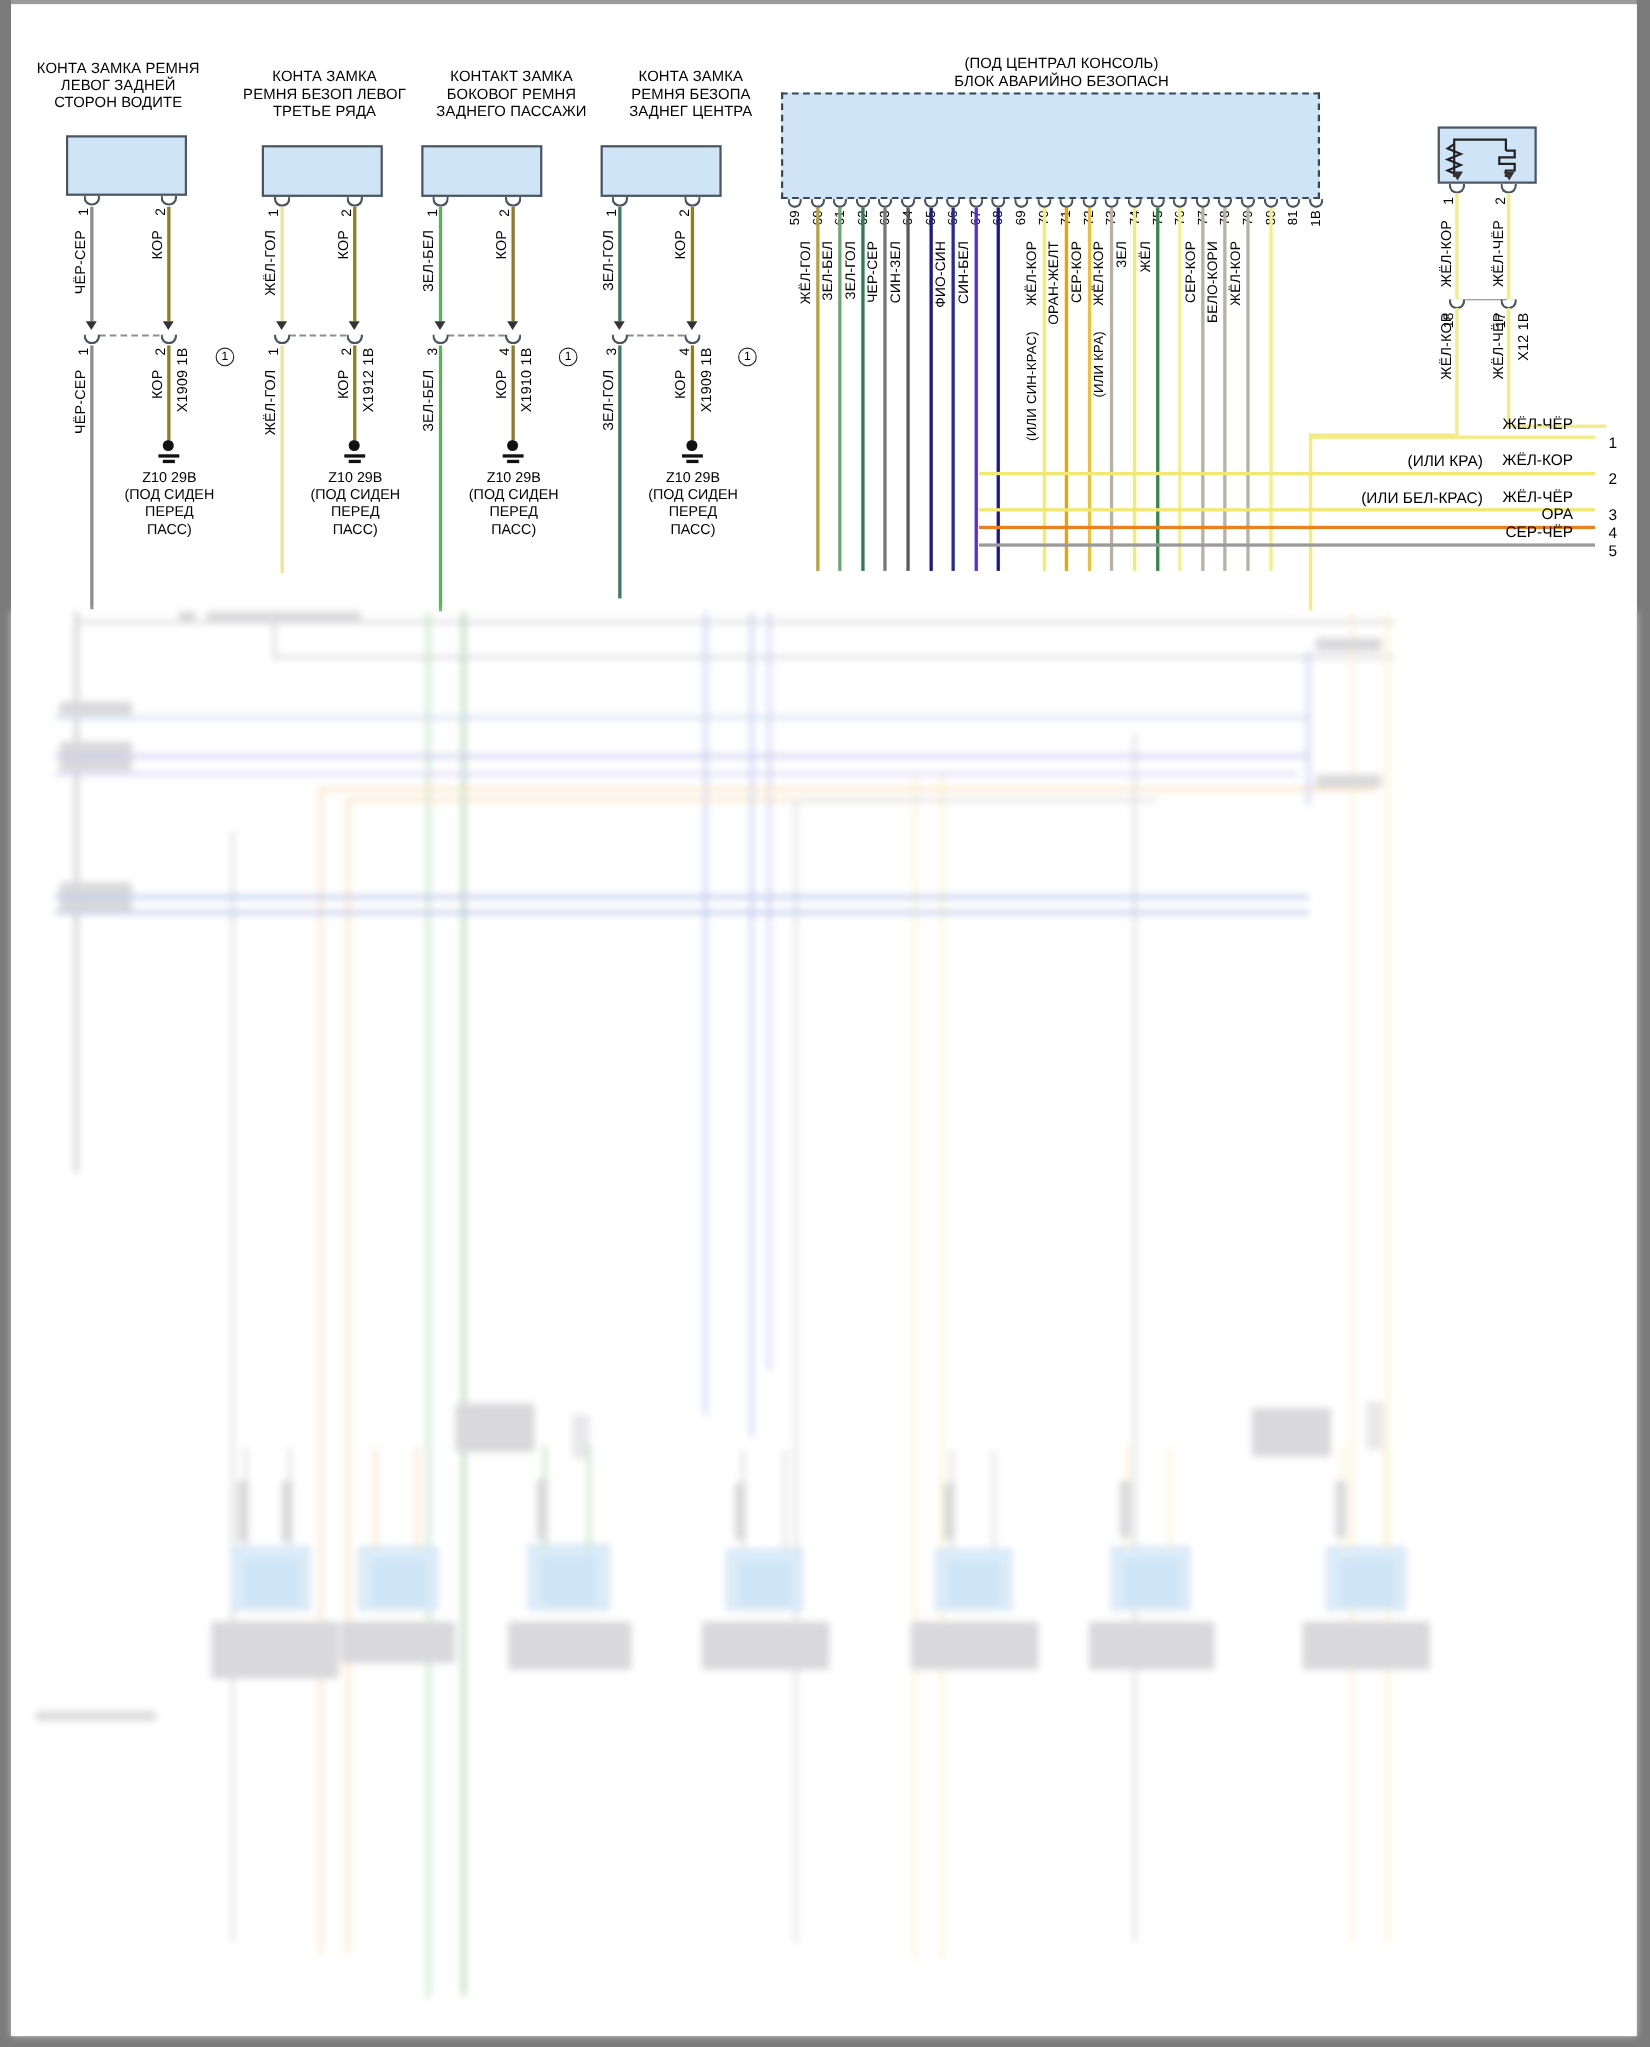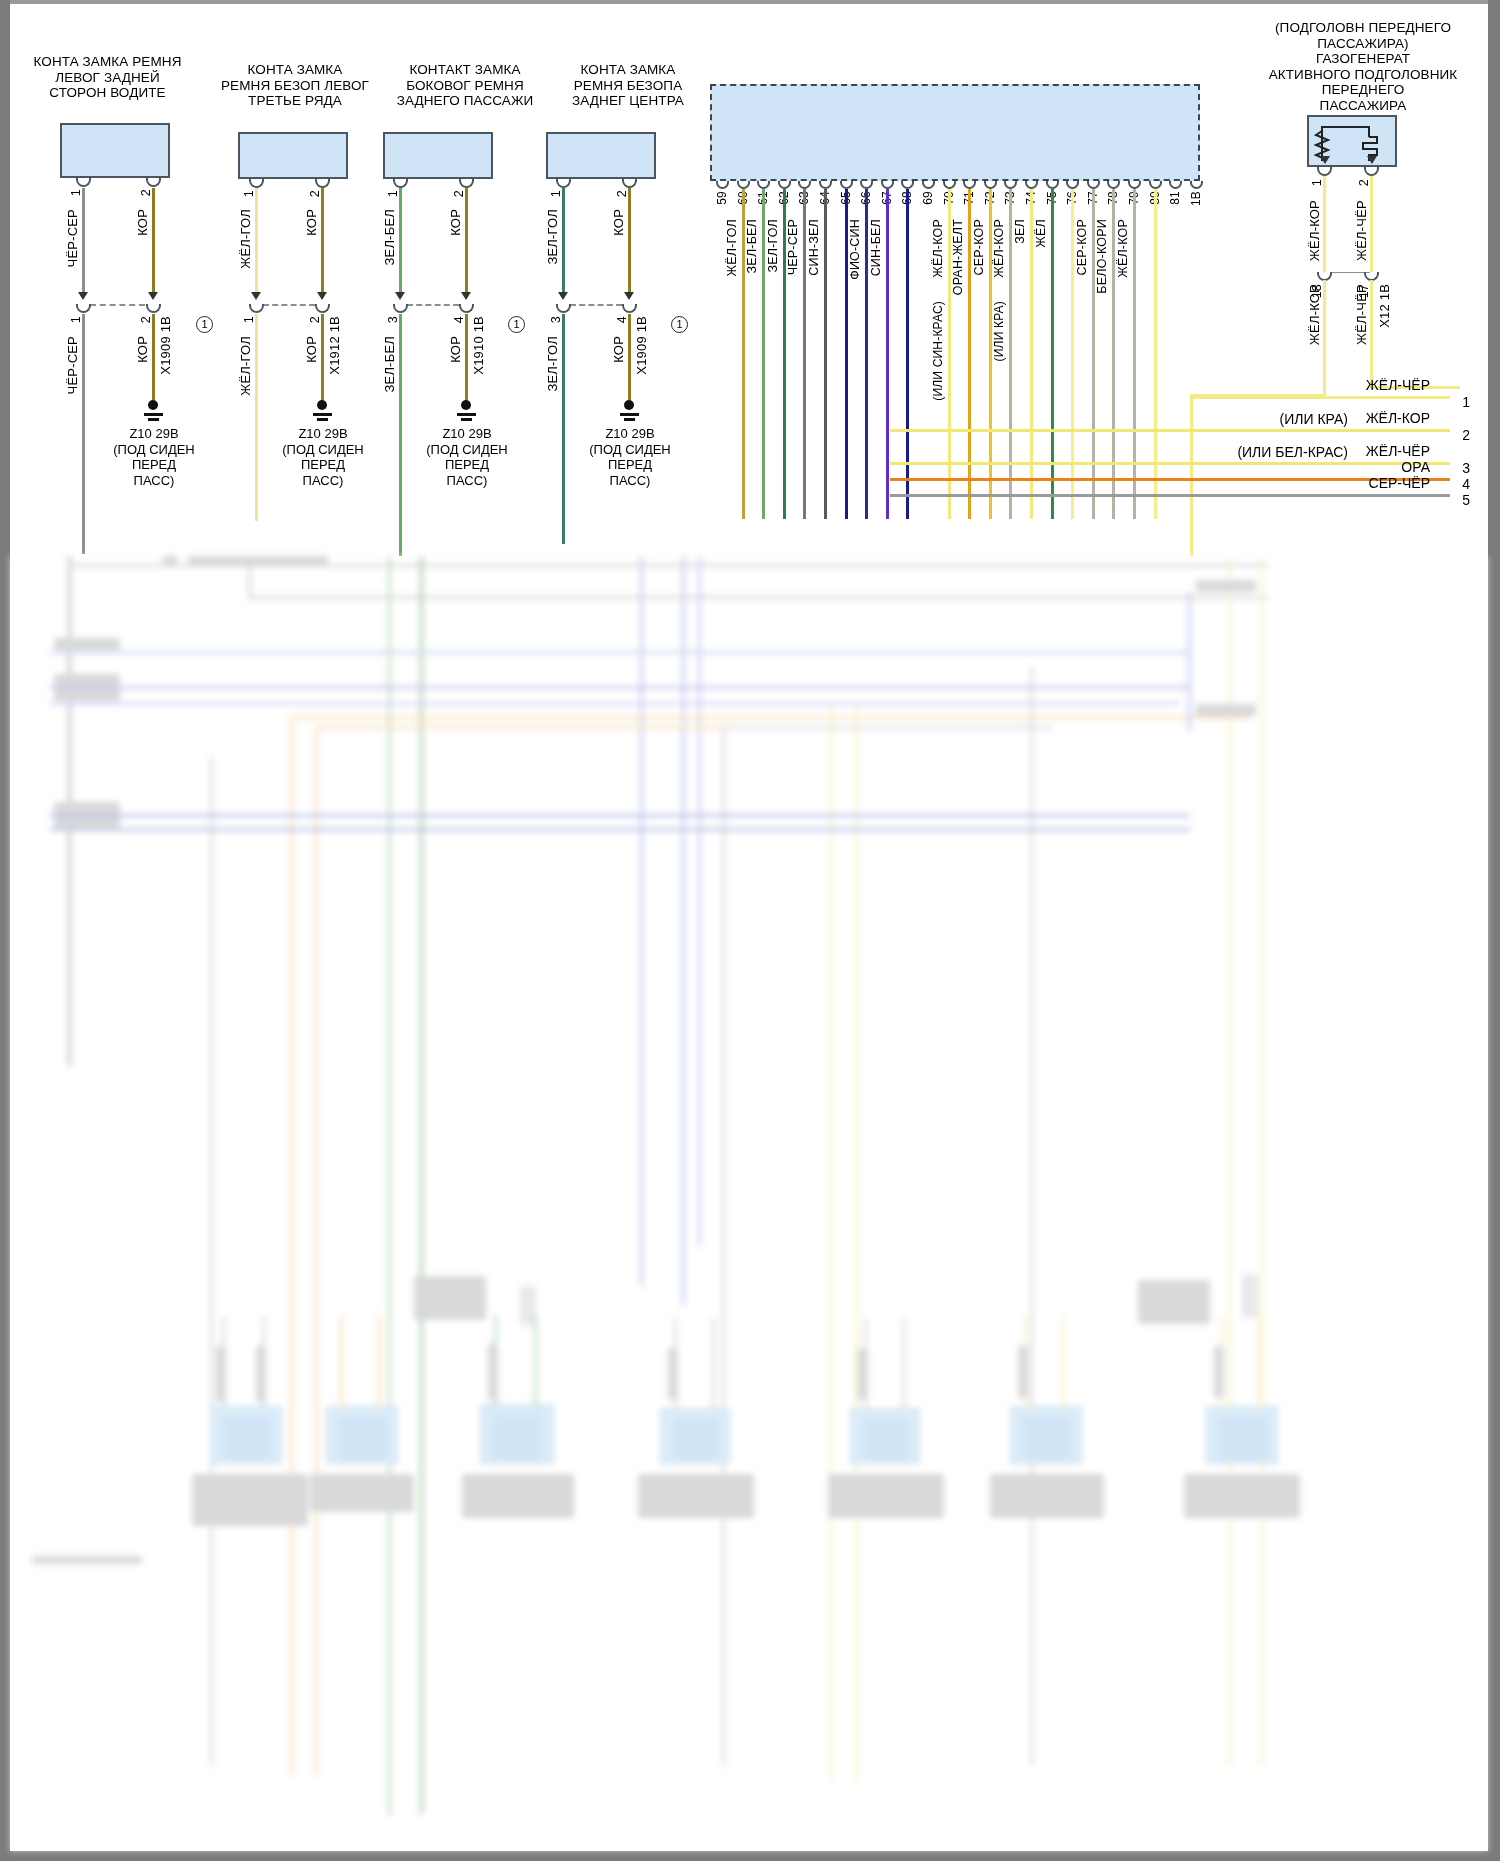--- a/index.html
+++ b/index.html
@@ -223,20 +223,22 @@
     <div class="wlab" style="left:624px; top:312px;">X1909 1B</div>
     <div class="circ1" style="left:661px; top:312px;">1</div>
     <div class="gnd-dot" style="left:614px; top:396px;"></div>
     <div class="gnd-bar" style="left:610px; top:409px; width:19px;"></div>
     <div class="gnd-bar" style="left:614px; top:414px; width:11px;"></div>
     <div class="gnd-txt" style="left:562px; top:422px; width:116px;">Z10 29B
 (ПОД СИДЕН
 ПЕРЕД
 ПАСС)</div>
 
+    <div class="cap" style="left:740px; top:46px; width:430px;">(ПОД ЦЕНТРАЛ КОНСОЛЬ)
+БЛОК АВАРИЙНО БЕЗОПАСН</div>
     <div class="conn-box dashed" style="left:700px; top:80px; width:490px; height:97px;"></div>
     <div id="main-pins">
         <div class="sock" style="left: 706px; top: 177px; width: 13px; height: 8px;"></div>
         <div class="pin" style="left: 705px; top: 187px; font-size: 12px;">59</div>
         <div class="sock" style="left: 726.6px; top: 177px; width: 13px; height: 8px;"></div>
         <div class="pin" style="left: 725.6px; top: 187px; font-size: 12px;">60</div>
         <div class="w" style="left: 731.6px; top: 185px; height: 330px; background: rgb(185, 164, 58);"></div>
         <div class="wlab" style="left: 714.6px; top: 215px; font-size: 12.5px;">ЖЁЛ-ГОЛ</div>
         <div class="sock" style="left: 747.2px; top: 177px; width: 13px; height: 8px;"></div>
         <div class="pin" style="left: 746.2px; top: 187px; font-size: 12px;">61</div>
@@ -313,26 +315,20 @@
         <div class="wlab" style="left: 1106px; top: 215px; font-size: 12.5px;">ЖЁЛ-КОР</div>
         <div class="sock" style="left: 1138.6px; top: 177px; width: 13px; height: 8px;"></div>
         <div class="pin" style="left: 1137.6px; top: 187px; font-size: 12px;">80</div>
         <div class="w" style="left: 1143.6px; top: 185px; height: 330px; background: rgb(245, 239, 133);"></div>
         <div class="sock" style="left: 1159.2px; top: 177px; width: 13px; height: 8px;"></div>
         <div class="pin" style="left: 1158.2px; top: 187px; font-size: 12px;">81</div>
         <div class="sock" style="left: 1179.8px; top: 177px; width: 13px; height: 8px;"></div>
         <div class="pin" style="left: 1178.8px; top: 187px; font-size: 12px;">1B</div>
       </div>
 
-    <div class="cap" style="left:1228px; top:16px; width:250px;">(ПОДГОЛОВН ПЕРЕДНЕГО
-ПАССАЖИРА)
-ГАЗОГЕНЕРАТ
-АКТИВНОГО ПОДГОЛОВНИК
-ПЕРЕДНЕГО
-ПАССАЖИРА</div>
     <div class="conn-box" style="left:1297px; top:111px; width:90px; height:52px;"></div>
     <svg class="gen-coil" style="left:1297px; top:111px;" width="90" height="52" viewBox="0 0 90 52">
       <path d="M15,46 L15,38 L15,12 L62,12 L62,22" fill="none" stroke="#222" stroke-width="2"></path>
       <path d="M15,16 l-6,4 l12,5 l-12,5 l12,5 l-12,5 l9,4" fill="none" stroke="#222" stroke-width="2"></path>
       <path d="M62,22 l8,0 l0,6 l-14,0 l0,6 l14,0 l0,6 l-8,0 l0,6" fill="none" stroke="#222" stroke-width="2"></path>
     </svg>
     <div class="arrow-dn" style="left:1310px; top:152px;"></div>
     <div class="arrow-dn" style="left:1357px; top:152px;"></div>
 
     <div class="sock" style="left:1307px; top:163px;"></div>

